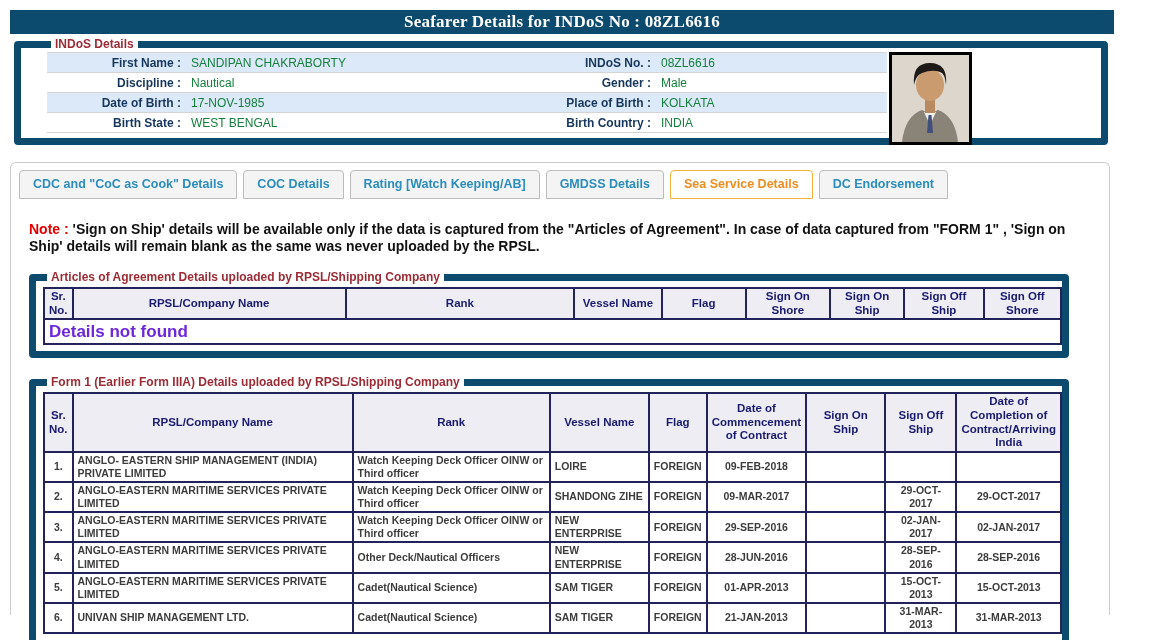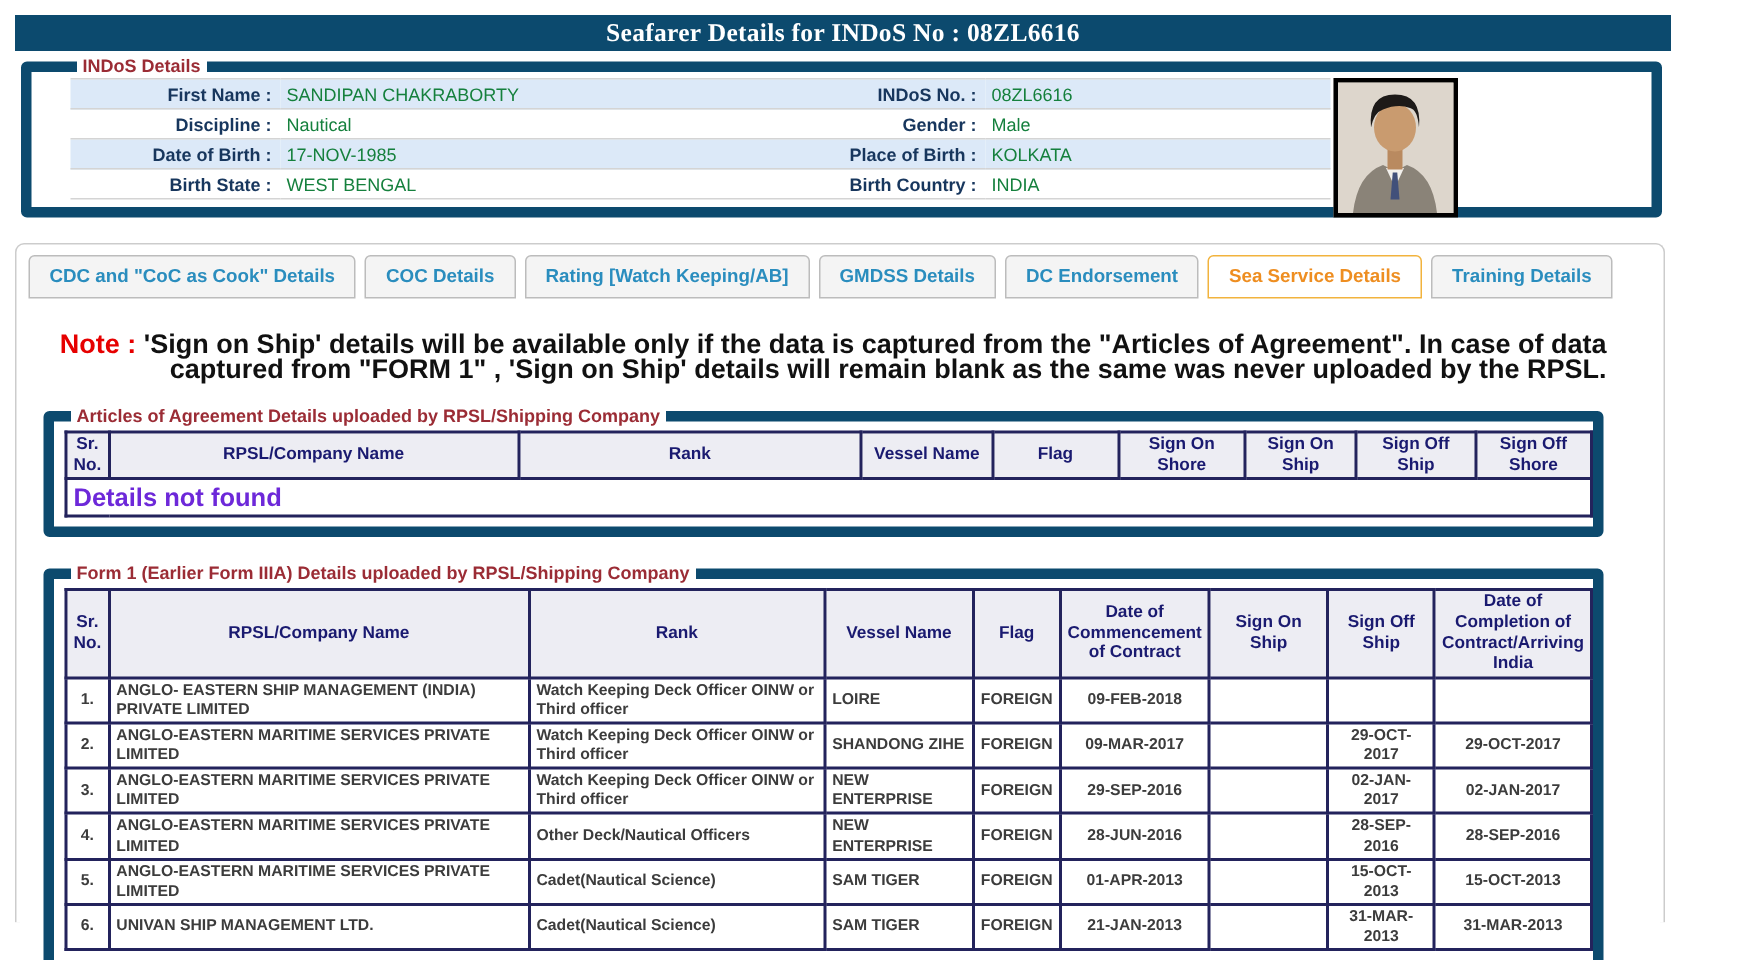--- a/index.html
+++ b/index.html
@@ -37,21 +37,21 @@
   }
   .tabs { padding: 7px 0 0 8px; }
   .tab-row { display: flex; gap: 6px; margin-bottom: 1px; }
   .tab {
     border: 1px solid #bcbcbc; border-radius: 4px 4px 0 0; background: #f4f4f4;
     padding: 6px 13px 7px; font-weight: bold; font-size: 12.5px; color: #2A8DBE;
     cursor: pointer; white-space: nowrap;
   }
   .tab.active { background: #fff; border-color: #F2B33D; color: #EE8E21; }
   
-  .note { margin: 22px 38px 0 18px; font-weight: bold; font-size: 18px; line-height: 17px; color: #111; text-align: right; }
+  .note { margin: 22px 38px 0 18px; font-weight: bold; font-size: 14px; line-height: 17px; color: #111; }
   .note .note-prefix { color: #E60000; }
   
   fieldset.grid { margin: 15px 0 0 18px; width: 1040px; padding: 2px 0 6px 7px; }
   fieldset.grid.second { margin-top: 17px; }
   table.grid-table { border-collapse: collapse; table-layout: fixed; margin-top: 1px; }
   .grid-table th, .grid-table td { border: 2px solid #23235C; padding: 1px 4px; overflow: hidden; }
   .grid-table th {
     background: #EDEDF3; color: #1A1A70; font-size: 11.5px; line-height: 1.18;
     font-weight: bold; text-align: center;
   }
@@ -111,23 +111,22 @@
   </div>
 </fieldset>
 
 <div class="tab-panel">
   <div class="tabs">
     <div class="tab-row">
         <div class="tab">CDC and "CoC as Cook" Details</div>
         <div class="tab">COC Details</div>
         <div class="tab">Rating [Watch Keeping/AB]</div>
         <div class="tab">GMDSS Details</div>
+        <div class="tab active">Sea Service Details</div>
         <div class="tab">DC Endorsement</div>
-        <div class="tab active">Sea Service Details</div>
-        <div class="tab">Training Details</div>
       </div>
   </div>
 
   <div class="note">
     <span class="note-prefix">Note :</span>
     <span>'Sign on Ship' details will be available only if the data is captured from the "Articles of Agreement". In case of data captured from "FORM 1" , 'Sign on Ship' details will remain blank as the same was never uploaded by the RPSL.</span>
   </div>
 
   <fieldset class="grid">
     <legend>Articles of Agreement Details uploaded by RPSL/Shipping Company</legend>

